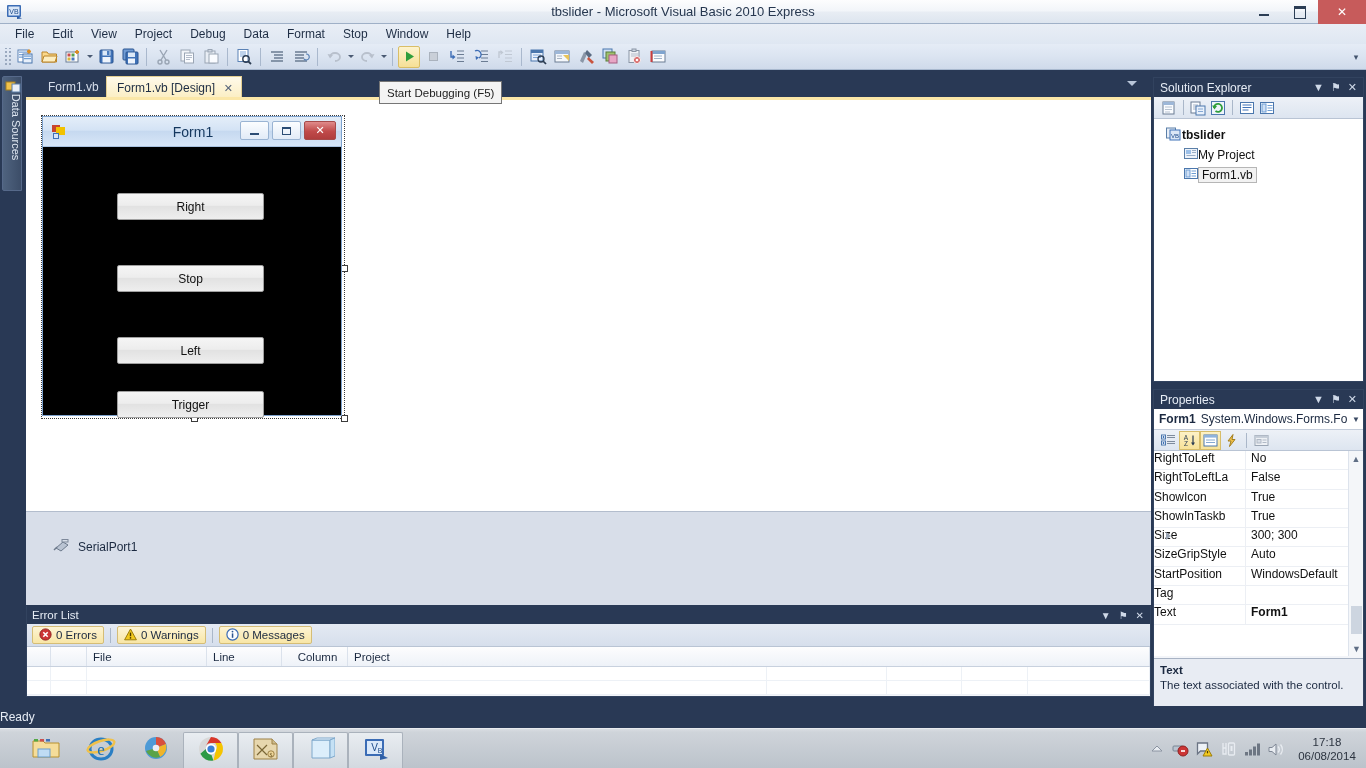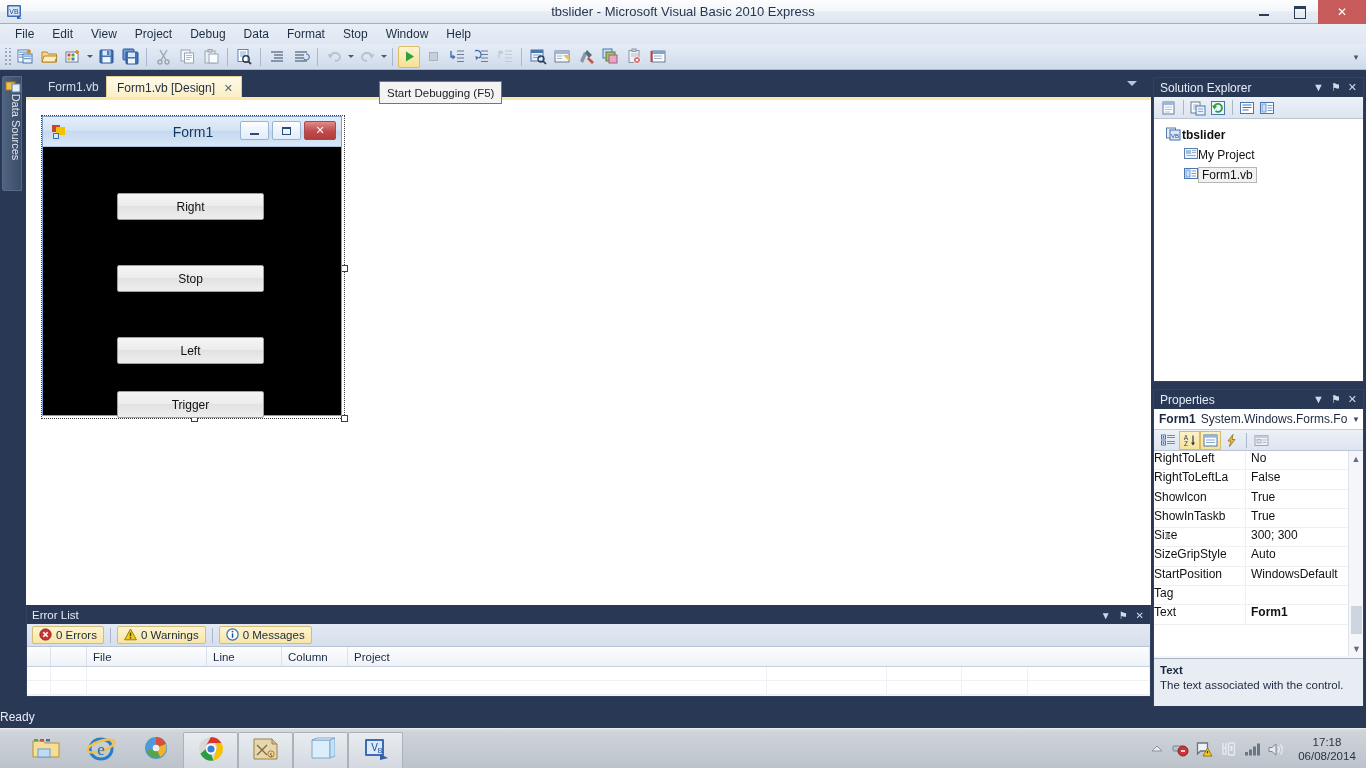--- a/index.html
+++ b/index.html
@@ -261,21 +261,21 @@
     font-size:11.5px; color:#1b2940;
   }
   .chipsep{ width:1px;height:15px;background:#aab7c9;margin:0 2px;}
   .el-grid { background:#fff; height:48px; }
   .el-head { display:flex; height:20px; background:linear-gradient(to bottom,#fdfdfe,#eef2f8);
      border-bottom:1px solid #c8d1de; font-size:11.5px; color:#1b2940; }
   .el-head div { border-right:1px solid #dbe2ec; padding-left:6px; line-height:20px; overflow:hidden;}
   .el-row { display:flex; height:14px; border-bottom:1px solid #edf1f6;}
   .el-row div { border-right:1px solid #edf1f6; }
   .c0{width:24px;} .c1{width:36px;} .c2{width:680px;} .c3{width:120px;}
-  .c4{width:75px;} .c5{width:66px;} .c6{flex:1;}
+  .c4{width:75px;} .c5{width:66px;text-align:center;} .c6{flex:1;}
 
   
   .statusbar {
     position:absolute; left:0; top:706px; width:1366px; height:22px;
     background:#293955; color:#e6ecf5; font-size:12px;
     display:flex; align-items:center; padding-left:0;
   }
 
   
   .taskbar {
@@ -546,20 +546,32 @@
       <span>Form1.vb [Design]</span>
       <span class="x">✕</span>
     </div>
     <div class="tabdrop"></div>
   </div>
 
   <div class="tooltip">Start Debugging (F5)</div>
 
   <div class="docarea">
     <div class="designer"></div>
+    <div class="tray">
+      <div class="trayitem">
+        <span>
+          <svg width="18" height="14" viewBox="0 0 18 14">
+            <path d="M3 10 L10 4 L15 7 L8 13 Z" fill="#b9c3d2" stroke="#6d7a8c"></path>
+            <rect x="9" y="1.5" width="6" height="2.5" fill="#d7dee8" stroke="#7d889a"></rect>
+            <path d="M1 12 L4 9" stroke="#6d7a8c" stroke-width="1.4"></path>
+          </svg>
+        </span>
+        <span class="traylbl">SerialPort1</span>
+      </div>
+    </div>
   </div>
 
   <div class="selframe">
     <div class="handle h-e"></div>
     <div class="handle h-se"></div>
     <div class="handle h-s"></div>
   </div>
 
   <div class="form">
     <div class="form-title">

